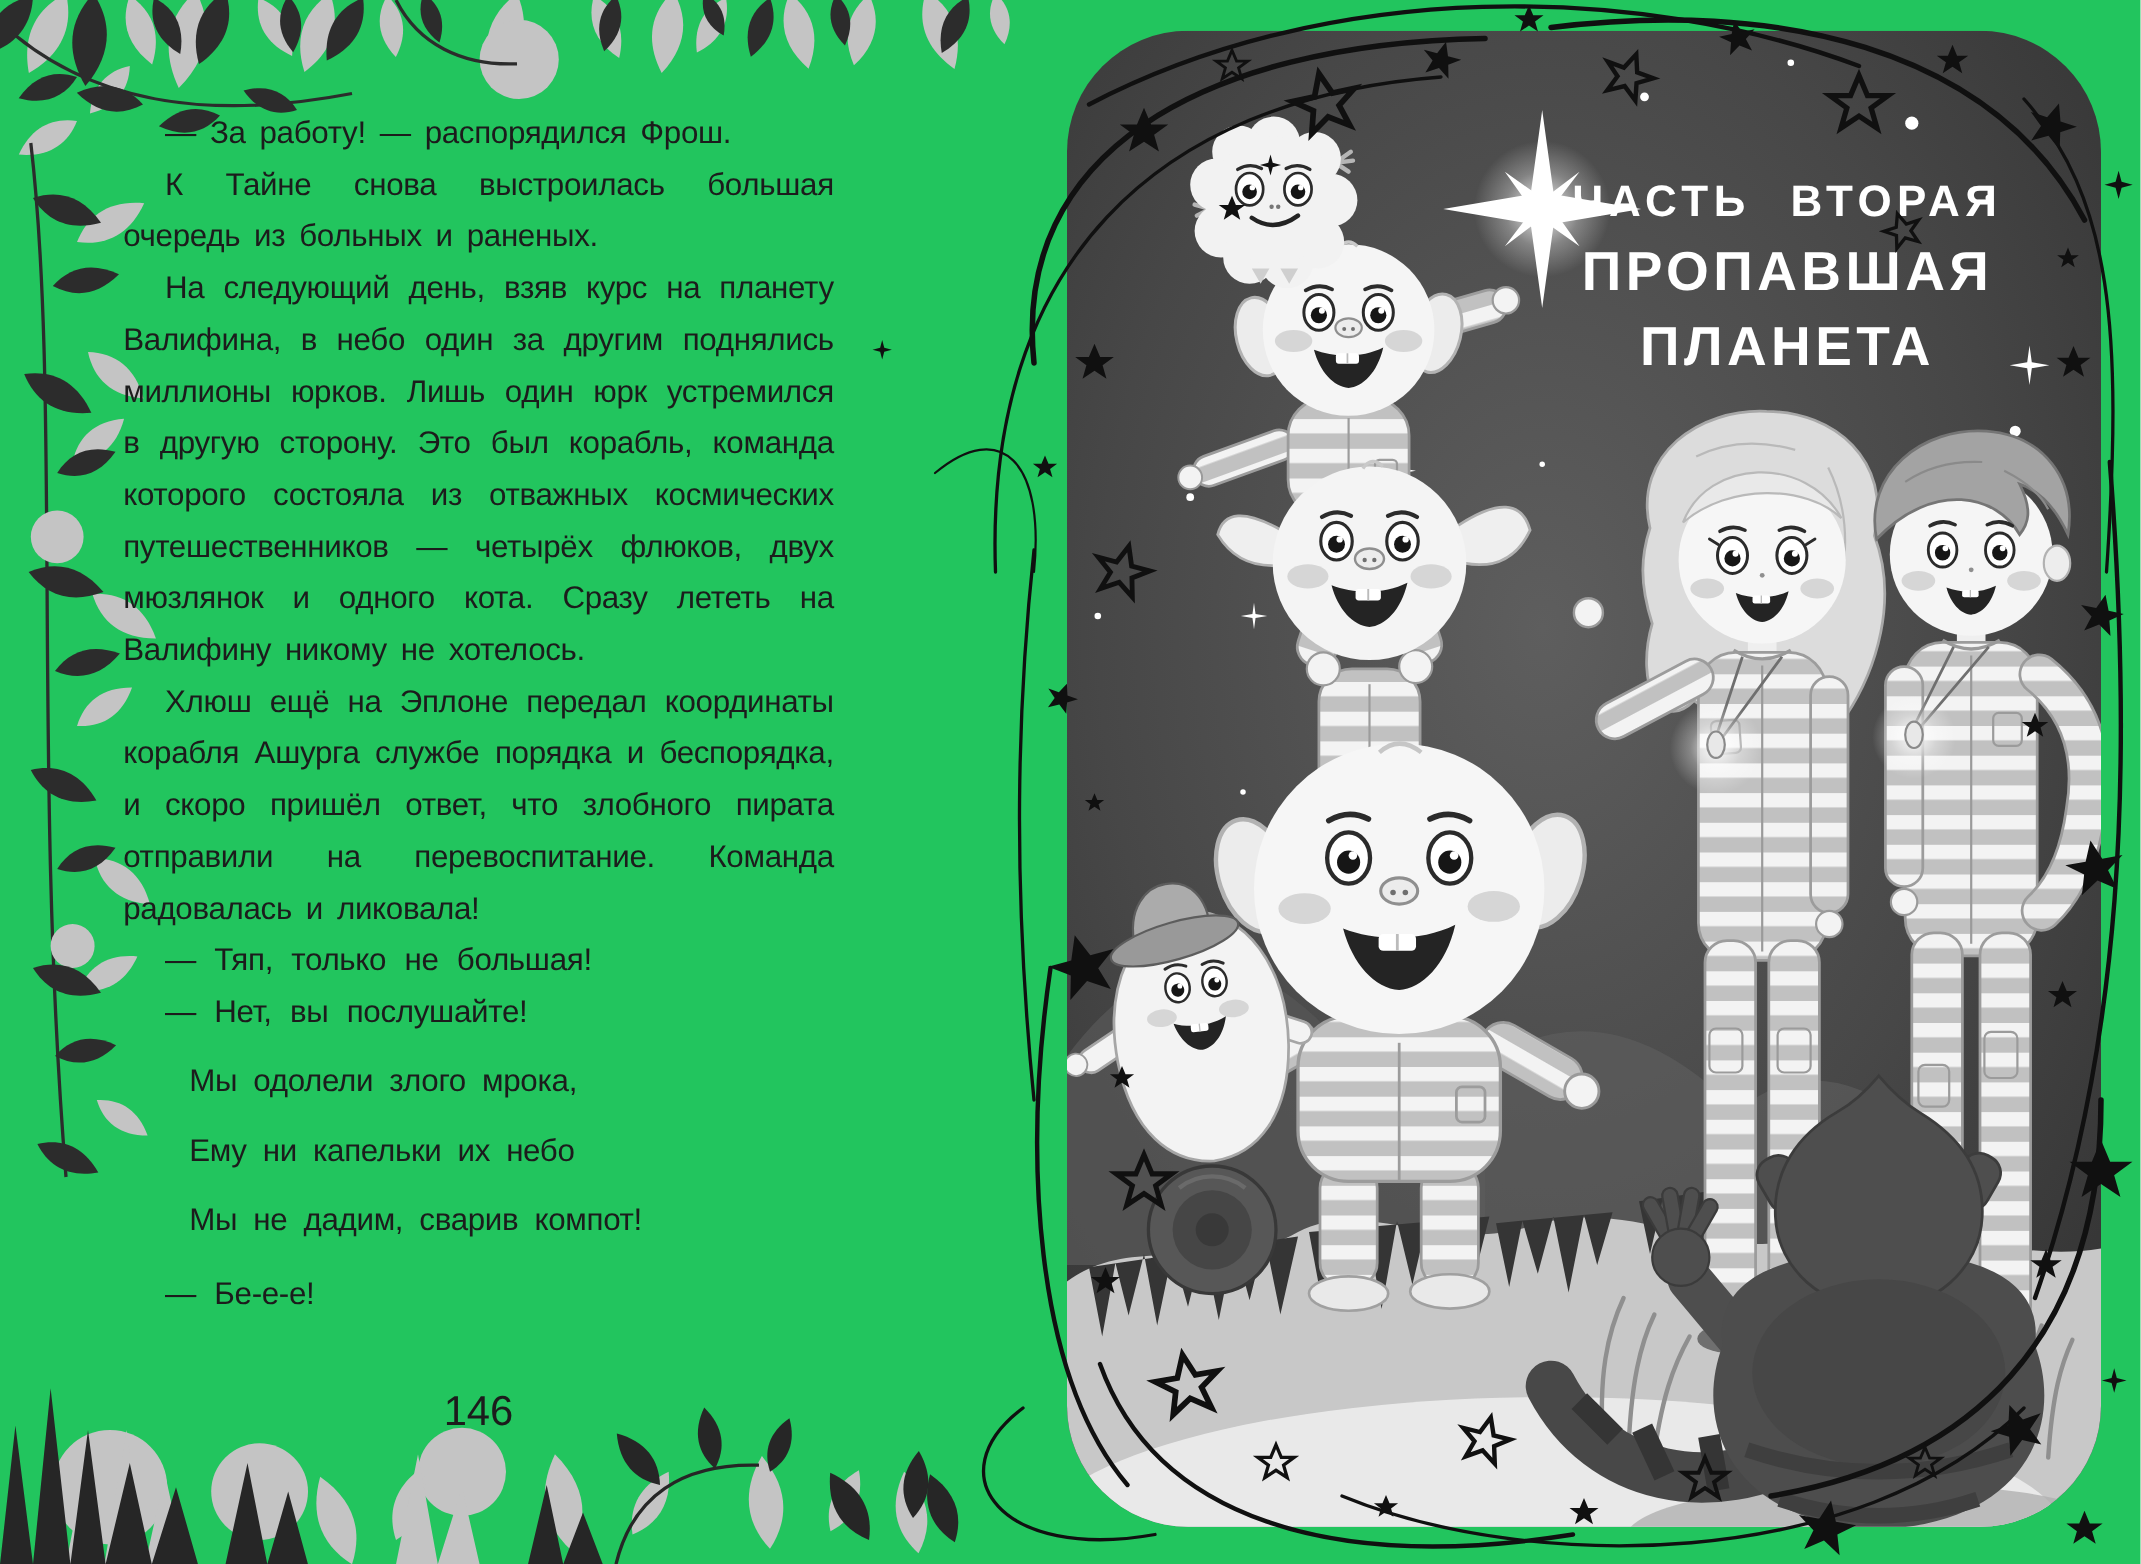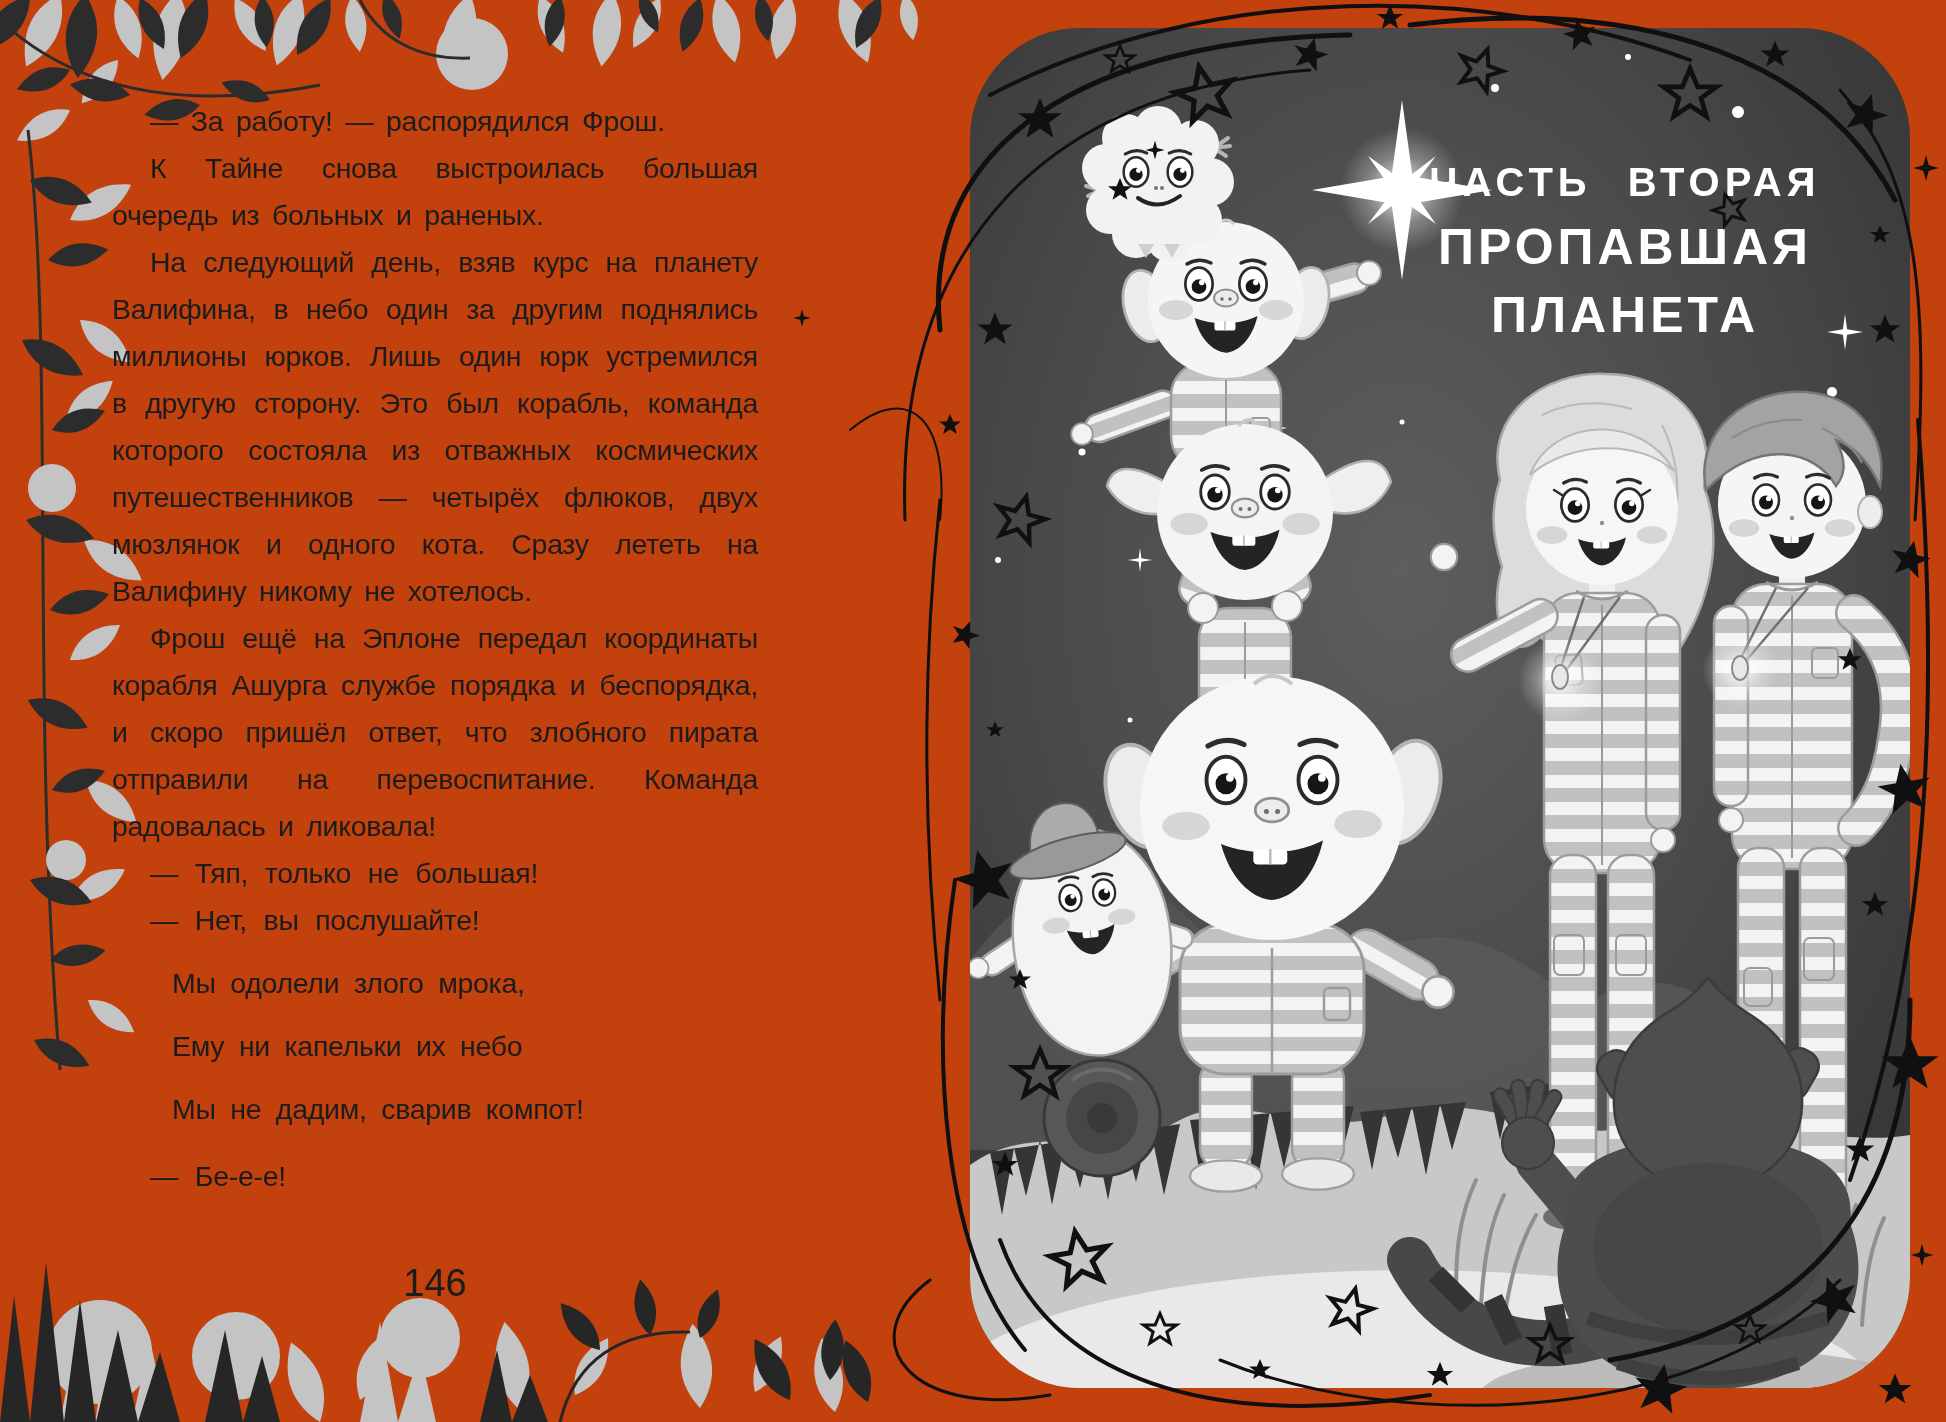--- a/index.html
+++ b/index.html
@@ -1,16 +1,16 @@
 <!DOCTYPE html>
 <html><head>
 <meta charset="utf-8">
 <style>
   html,body{margin:0;padding:0;background:#fff;}
-  .spread{position:relative;width:1946px;height:1422px;background:#c2410c;overflow:hidden;
+  .spread{position:relative;width:1946px;height:1422px;background:#22c55e;overflow:hidden;
           font-family:"Liberation Sans",sans-serif;color:#1c1c1c;}
   svg{display:block;}
   .deco{position:absolute;left:0;top:0;}
   .illu{position:absolute;left:790px;top:0;}
   .text-col{position:absolute;left:112px;top:98px;width:646px;font-size:28.5px;line-height:47px;
             letter-spacing:-0.3px;word-spacing:5px;}
   .para{margin:0;text-align:justify;text-indent:38px;}
   .para.dialog{text-align:left;word-spacing:9px;}
   .poem{margin:16px 0 20px 60px;}
   .poem-line{line-height:47px;word-spacing:7px;margin-top:16px;}
@@ -127,21 +127,21 @@
         <use href="#lf" transform="translate(868,1402) rotate(160) scale(1.4)"></use>
       </g>
       <path d="M560,1422 C575,1360 620,1330 690,1332" stroke="#262626" stroke-width="3" fill="none"></path>
     </g>
   </svg>
 
   <div class="text-col">
     <p class="para">— За работу! — распорядился Фрош.</p>
     <p class="para">К Тайне снова выстроилась большая очередь из больных и раненых.</p>
     <p class="para">На следующий день, взяв курс на планету Валифина, в небо один за другим поднялись миллионы юрков. Лишь один юрк устремился в другую сторону. Это был корабль, команда которого состояла из отважных космических путешественников — четырёх флюков, двух мюзлянок и одного кота. Сразу лететь на Валифину никому не хотелось.</p>
-    <p class="para">Фрош ещё на Эплоне передал координаты корабля Ашурга службе порядка и беспорядка, и скоро пришёл ответ, что злобного пирата отправили на перевоспитание. Команда радовалась и ликовала!</p>
+    <p class="para">Хлюш ещё на Эплоне передал координаты корабля Ашурга службе порядка и беспорядка, и скоро пришёл ответ, что злобного пирата отправили на перевоспитание. Команда радовалась и ликовала!</p>
     <p class="para dialog">— Тяп, только не большая!</p>
     <p class="para dialog">— Нет, вы послушайте!</p>
     <div class="poem">
       <div class="poem-line">Мы одолели злого мрока,</div>
       <div class="poem-line">Ему ни капельки их небо</div>
       <div class="poem-line">Мы не дадим, сварив компот!</div>
     </div>
     <p class="para dialog">— Бе-е-е!</p>
   </div>
   <div class="page-num">146</div>

